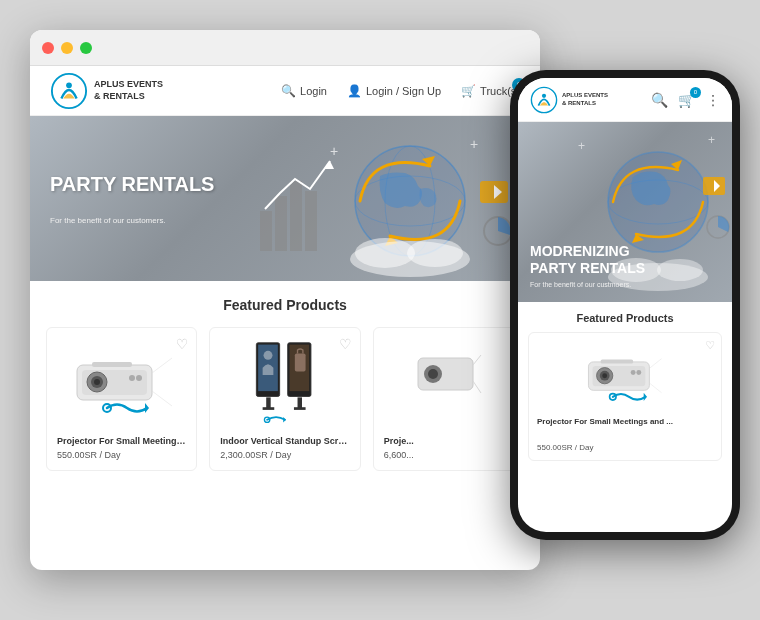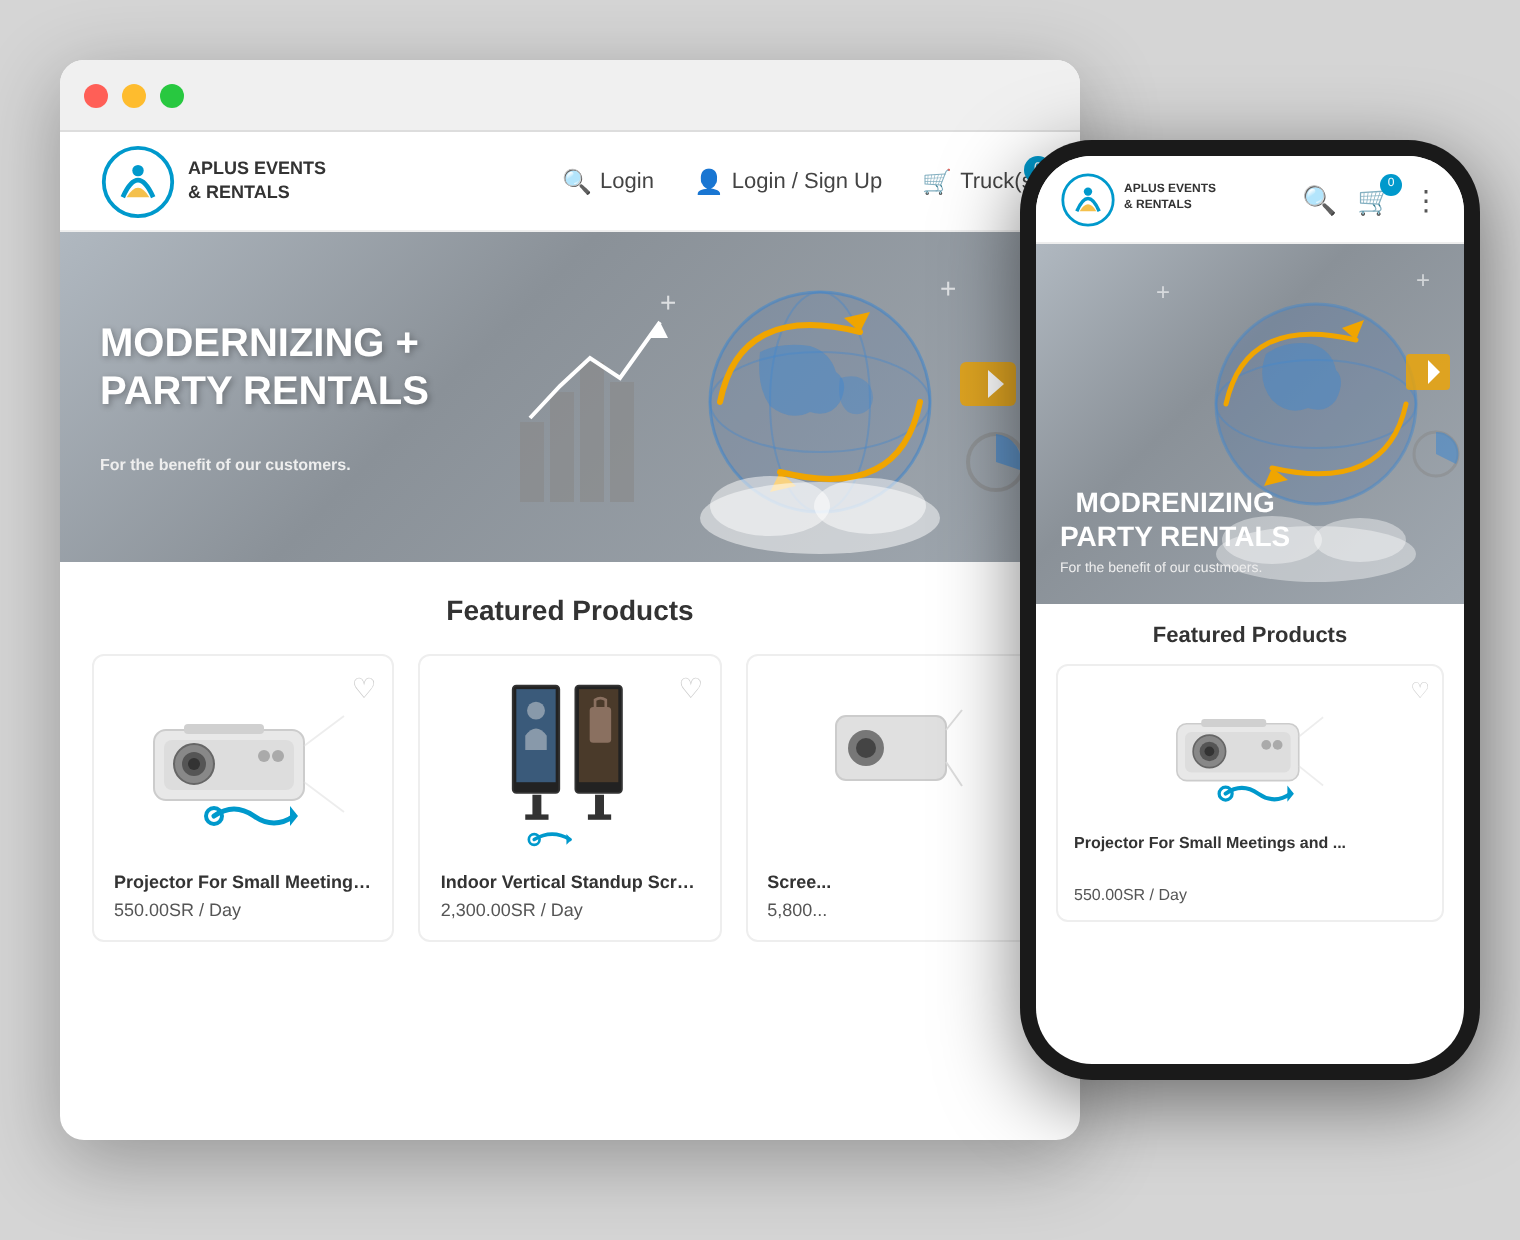--- a/index.html
+++ b/index.html
@@ -147,21 +147,20 @@
       color: #fff;
       text-transform: uppercase;
       line-height: 1.2;
       text-shadow: 1px 1px 3px rgba(0,0,0,0.3);
     }
 
     .hero-subtitle {
       font-size: 8px;
       color: #eee;
       margin-top: 20px;
-      font-weight: bold;
     }
 
     
     .featured-section {
       padding: 16px;
       background: #fff;
     }
 
     .featured-title {
       text-align: center;
@@ -320,21 +319,20 @@
       left: 12px;
       z-index: 2;
     }
 
     .mobile-hero-title {
       font-size: 14px;
       font-weight: 900;
       color: #fff;
       text-transform: uppercase;
       line-height: 1.2;
-      text-align: center;
     }
 
     .mobile-hero-subtitle {
       font-size: 7px;
       color: #eee;
       margin-top: 4px;
     }
 
     .mobile-featured-section {
       background: #fff;
@@ -434,21 +432,20 @@
         <div class="nav-link nav-cart">
           <div class="cart-badge">0</div>
           <span class="icon-small">🛒</span>
           <span>Truck(s)</span>
         </div>
       </nav>
 
       <div class="hero-banner">
         <div class="hero-text">
           <div class="hero-title">
-            <div>MODERNIZING +</div>
             <div>PARTY RENTALS</div>
           </div>
           <div class="hero-subtitle">For the benefit of our customers.</div>
         </div>
 
         <div class="hero-graphic-elements">
           <svg width="300" height="160" viewBox="0 0 300 160">
 
             <circle cx="180" cy="80" r="55" fill="none" stroke="#4488cc" stroke-width="1.5" opacity="0.6"></circle>
             <circle cx="180" cy="80" r="55" fill="#3366aa" opacity="0.15"></circle>
@@ -551,22 +548,22 @@
 
           <div class="product-card">
             <div class="product-img-area">
               <svg width="70" height="80" viewBox="0 0 70 80">
                 <rect x="5" y="15" width="55" height="32" rx="5" fill="#e0e0e0" stroke="#ccc"></rect>
                 <circle cx="20" cy="31" r="9" fill="#777"></circle>
                 <circle cx="20" cy="31" r="5" fill="#444"></circle>
                 <path d="M60 22 L68 12 M60 38 L68 50" stroke="#ddd" stroke-width="1"></path>
               </svg>
             </div>
-            <div class="product-name">Scree...</div>
-            <div class="product-price">5,800...</div>
+            <div class="product-name">Proje...</div>
+            <div class="product-price">6,600...</div>
           </div>
 
         </div>
       </div>
     </div>
   </div>
 
   <div class="mobile-browser">
     <div class="mobile-inner">
 

